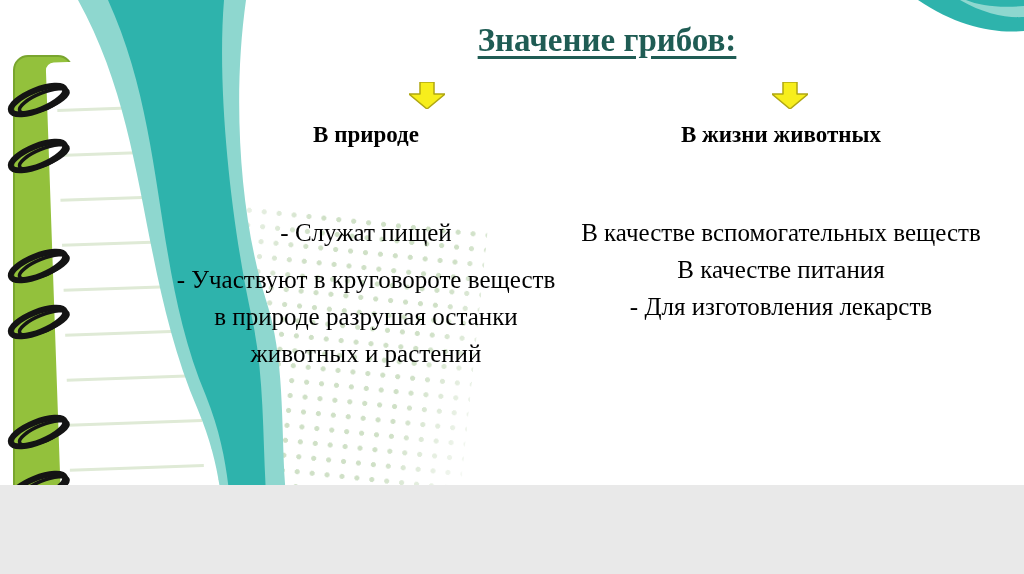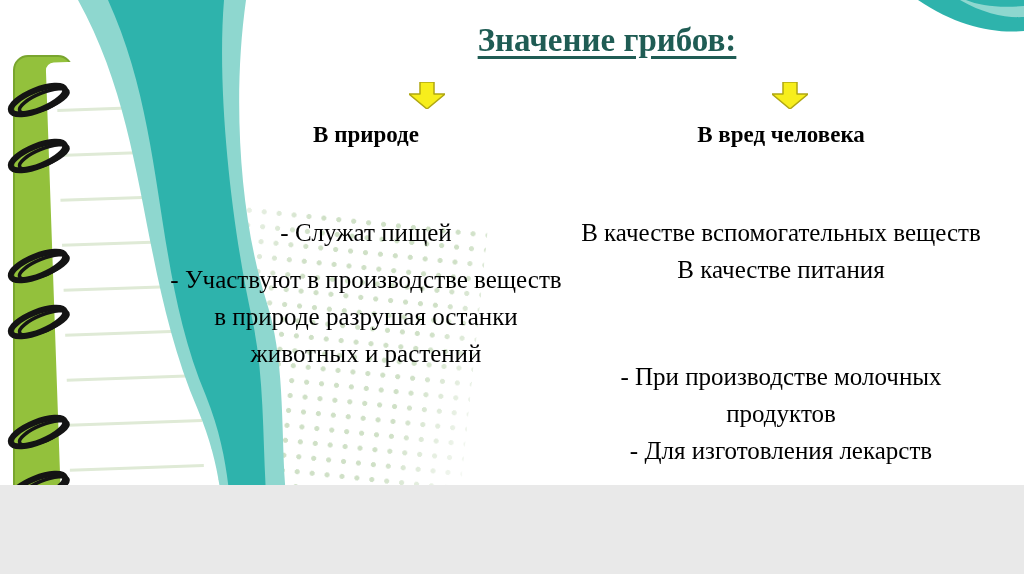--- a/index.html
+++ b/index.html
@@ -116,24 +116,23 @@
   <svg class="arrow arrow-left" viewBox="0 0 36 27" aria-hidden="true">
     <polygon class="arrow-shape" points="11,0 25,0 25,12 36,12 18,27 0,12 11,12"></polygon>
   </svg>
   <svg class="arrow arrow-right" viewBox="0 0 36 27" aria-hidden="true">
     <polygon class="arrow-shape" points="11,0 25,0 25,12 36,12 18,27 0,12 11,12"></polygon>
   </svg>
 
   <div class="column col-left">
     <div class="col-header">В природе</div>
     <p class="item">- Служат пищей</p>
-    <p class="item m10">- Участвуют в производстве веществ в природе разрушая останки животных и растений</p>
+    <p class="item m10">- Участвуют в круговороте веществ в природе разрушая останки животных и растений</p>
   </div>
 
   <div class="column col-right">
-    <div class="col-header">В вред человека</div>
+    <div class="col-header">В жизни животных</div>
     <p class="item m4">В качестве вспомогательных веществ</p>
     <p class="item">В качестве питания</p>
-    <p class="item m70 constrain">- При производстве молочных продуктов</p>
     <p class="item m6">- Для изготовления лекарств</p>
   </div>
 
 </div>
 
 </body></html>

